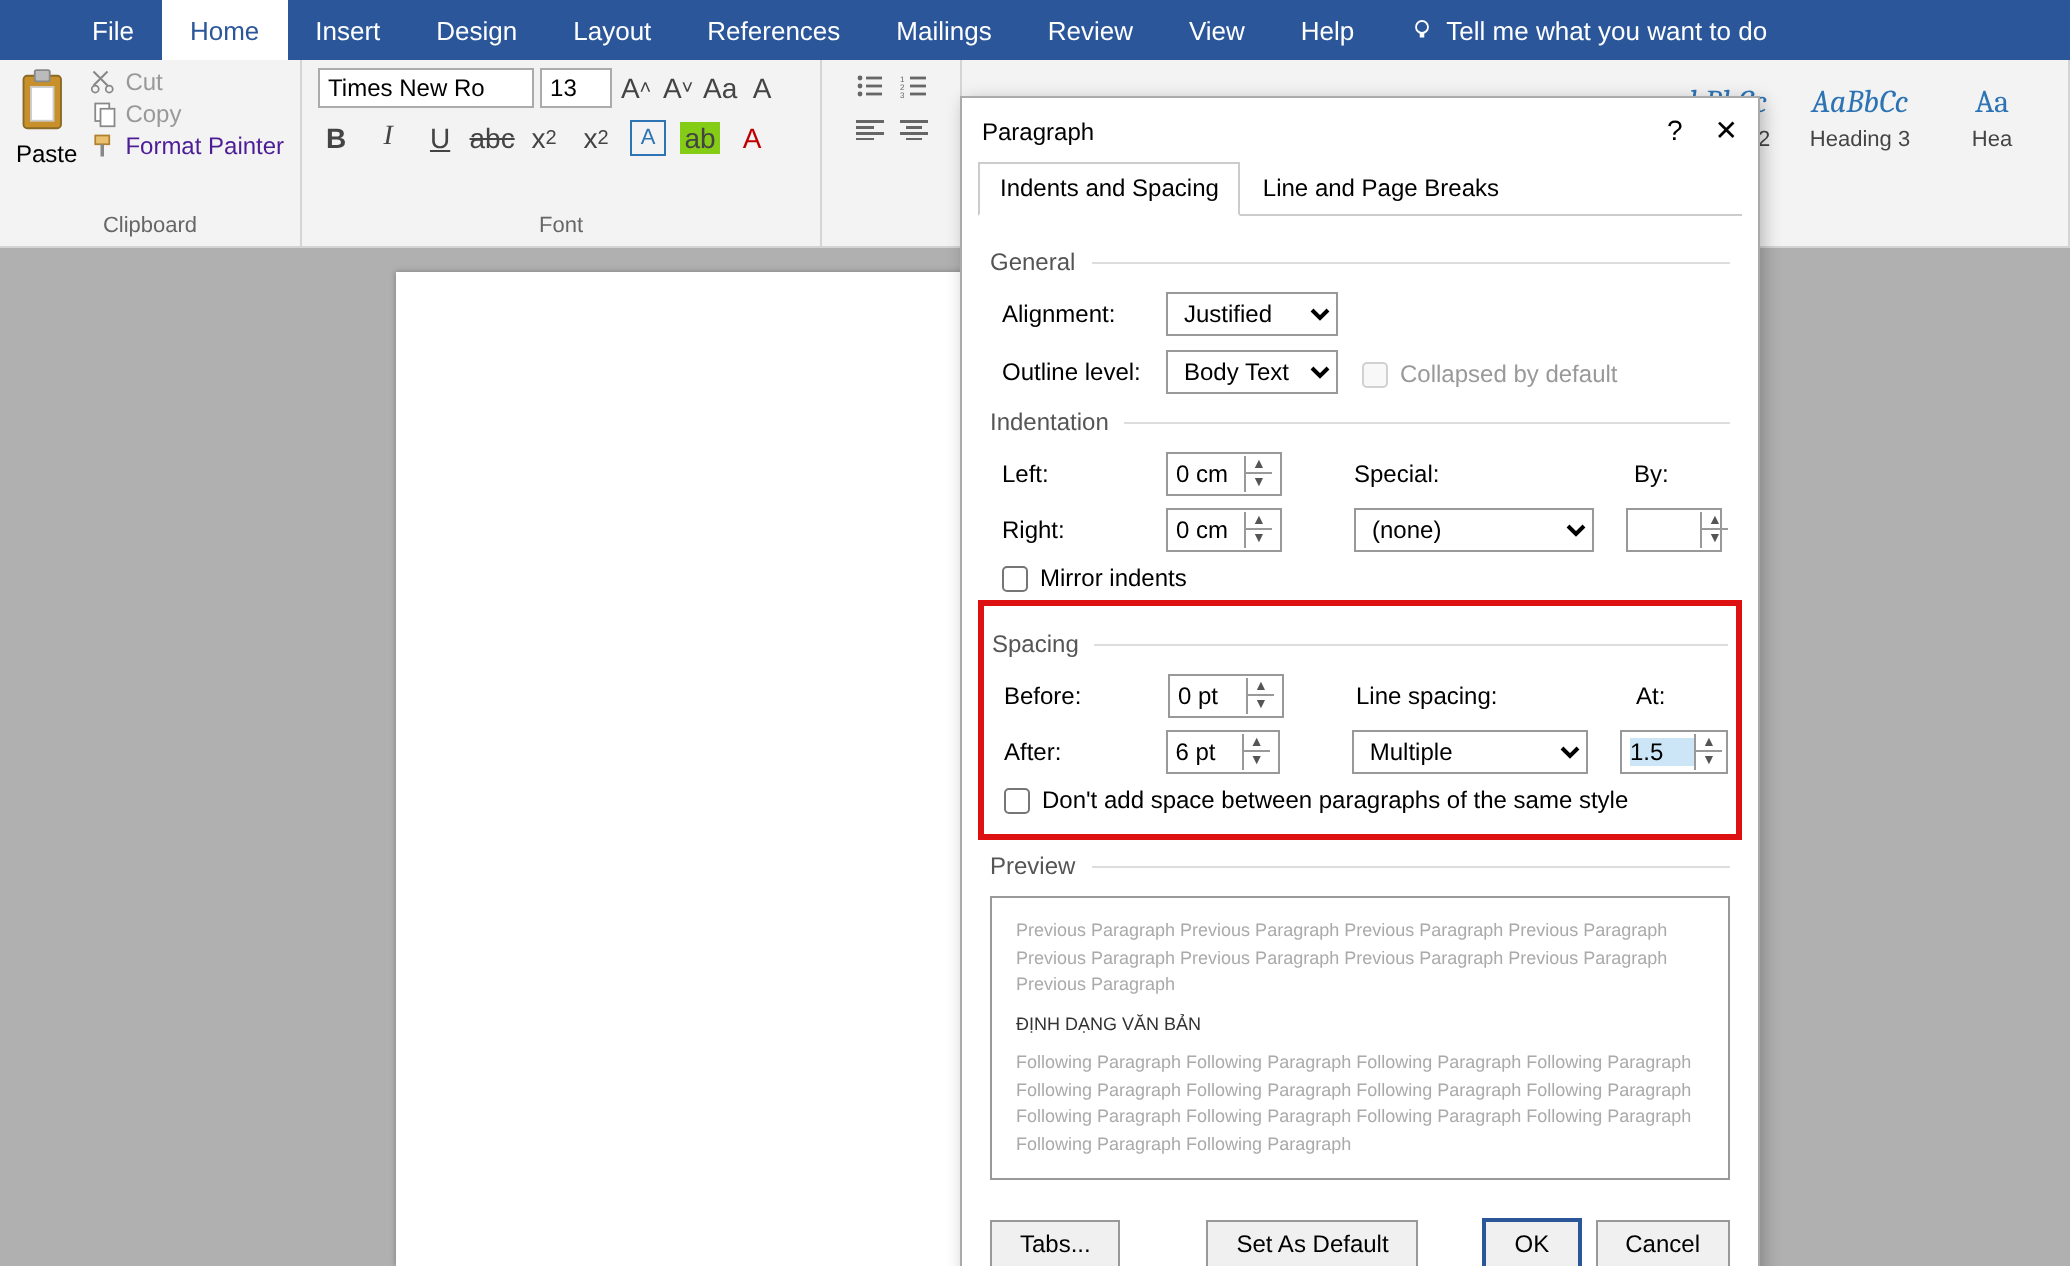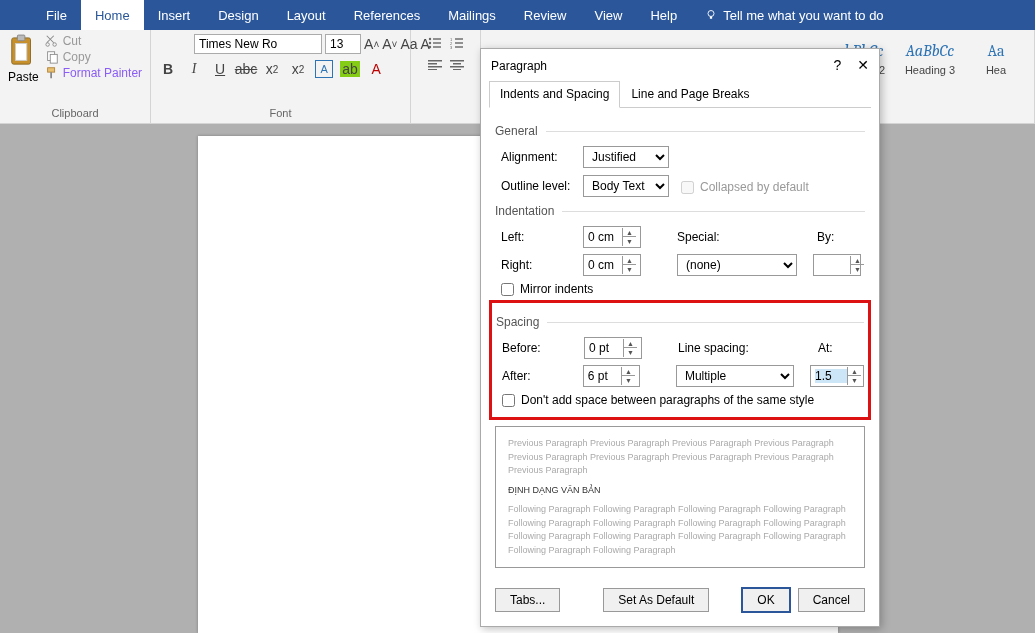--- a/index.html
+++ b/index.html
@@ -16,21 +16,21 @@
 .group-body { display: flex; gap: 6px; align-items: flex-start; }
 .group-label { font-size: 11px; color: #666; text-align: center; padding-bottom: 2px; }
 
 .paste-btn { display: flex; flex-direction: column; align-items: center; gap: 2px; cursor: pointer; }
 .clipicon { width: 30px; height: 34px; }
 .smallbtns { display: flex; flex-direction: column; gap: 2px; font-size: 12px; color: #999; text-align: center; }
 .smallbtns .row { display: flex; align-items: center; gap: 4px; cursor: pointer; }
 .smallbtns svg { width: 14px; height: 14px; }
 
 .fontbox, .sizebox { height: 20px; border: 1px solid #ababab; background: #fff; font-size: 12px; padding: 0 4px; }
-.fontbox { width: 128px; margin-left: 35px; }
+.fontbox { width: 108px; }
 .sizebox { width: 36px; }
 .fontrow { display: flex; gap: 3px; align-items: center; }
 .fontrow2 { display: flex; gap: 8px; align-items: center; margin-top: 6px; }
 .fbtn { width: 18px; height: 18px; display: flex; align-items: center; justify-content: center; cursor: pointer; font-size: 14px; color: #444; }
 .fbtn.b { font-weight: bold; }
 .fbtn.i { font-style: italic; font-family: Georgia, serif; }
 .fbtn.u { text-decoration: underline; }
 .fbtn.s { text-decoration: line-through; }
 .tiny { font-size: 10px; color: #444; }
 
@@ -119,21 +119,21 @@
             </svg>
           <span>Cut</span>
         </div>
         <div class="row">
           <svg viewBox="0 0 16 16">
               <rect x="3" y="2" width="8" height="10" fill="#fff" stroke="#888"></rect>
               <rect x="6" y="5" width="8" height="10" fill="#fff" stroke="#888"></rect>
             </svg>
           <span>Copy</span>
         </div>
-        <div class="row" style="color:#8b5cf6">
+        <div class="row" style="color:#4c1d95">
           <svg viewBox="0 0 16 16">
               <rect x="3" y="2" width="8" height="5" fill="#e8c070" stroke="#b08030"></rect>
               <rect x="6" y="7" width="2" height="7" fill="#888"></rect>
             </svg>
           <span>Format Painter</span>
         </div>
       </div>
     </div>
     <div class="group-label">Clipboard</div>
   </div>
@@ -331,20 +331,21 @@
               <div>▼</div>
             </div>
           </div>
       </div>
       <div class="checkrow">
         <input type="checkbox" style="">
         <span>Don't add space between paragraphs of the same style</span>
       </div>
     </div>
 
+    <div class="section-hdr">Preview</div>
     <div class="preview-box">
       <div>Previous Paragraph Previous Paragraph Previous Paragraph Previous Paragraph Previous Paragraph Previous Paragraph Previous Paragraph Previous Paragraph Previous Paragraph</div>
       <div class="real">ĐỊNH DẠNG VĂN BẢN</div>
       <div>Following Paragraph Following Paragraph Following Paragraph Following Paragraph Following Paragraph Following Paragraph Following Paragraph Following Paragraph Following Paragraph Following Paragraph Following Paragraph Following Paragraph Following Paragraph Following Paragraph</div>
     </div>
   </div>
   <div class="dlg-buttons">
     <button class="left">Tabs...</button>
     <button>Set As Default</button>
     <button class="primary">OK</button>

